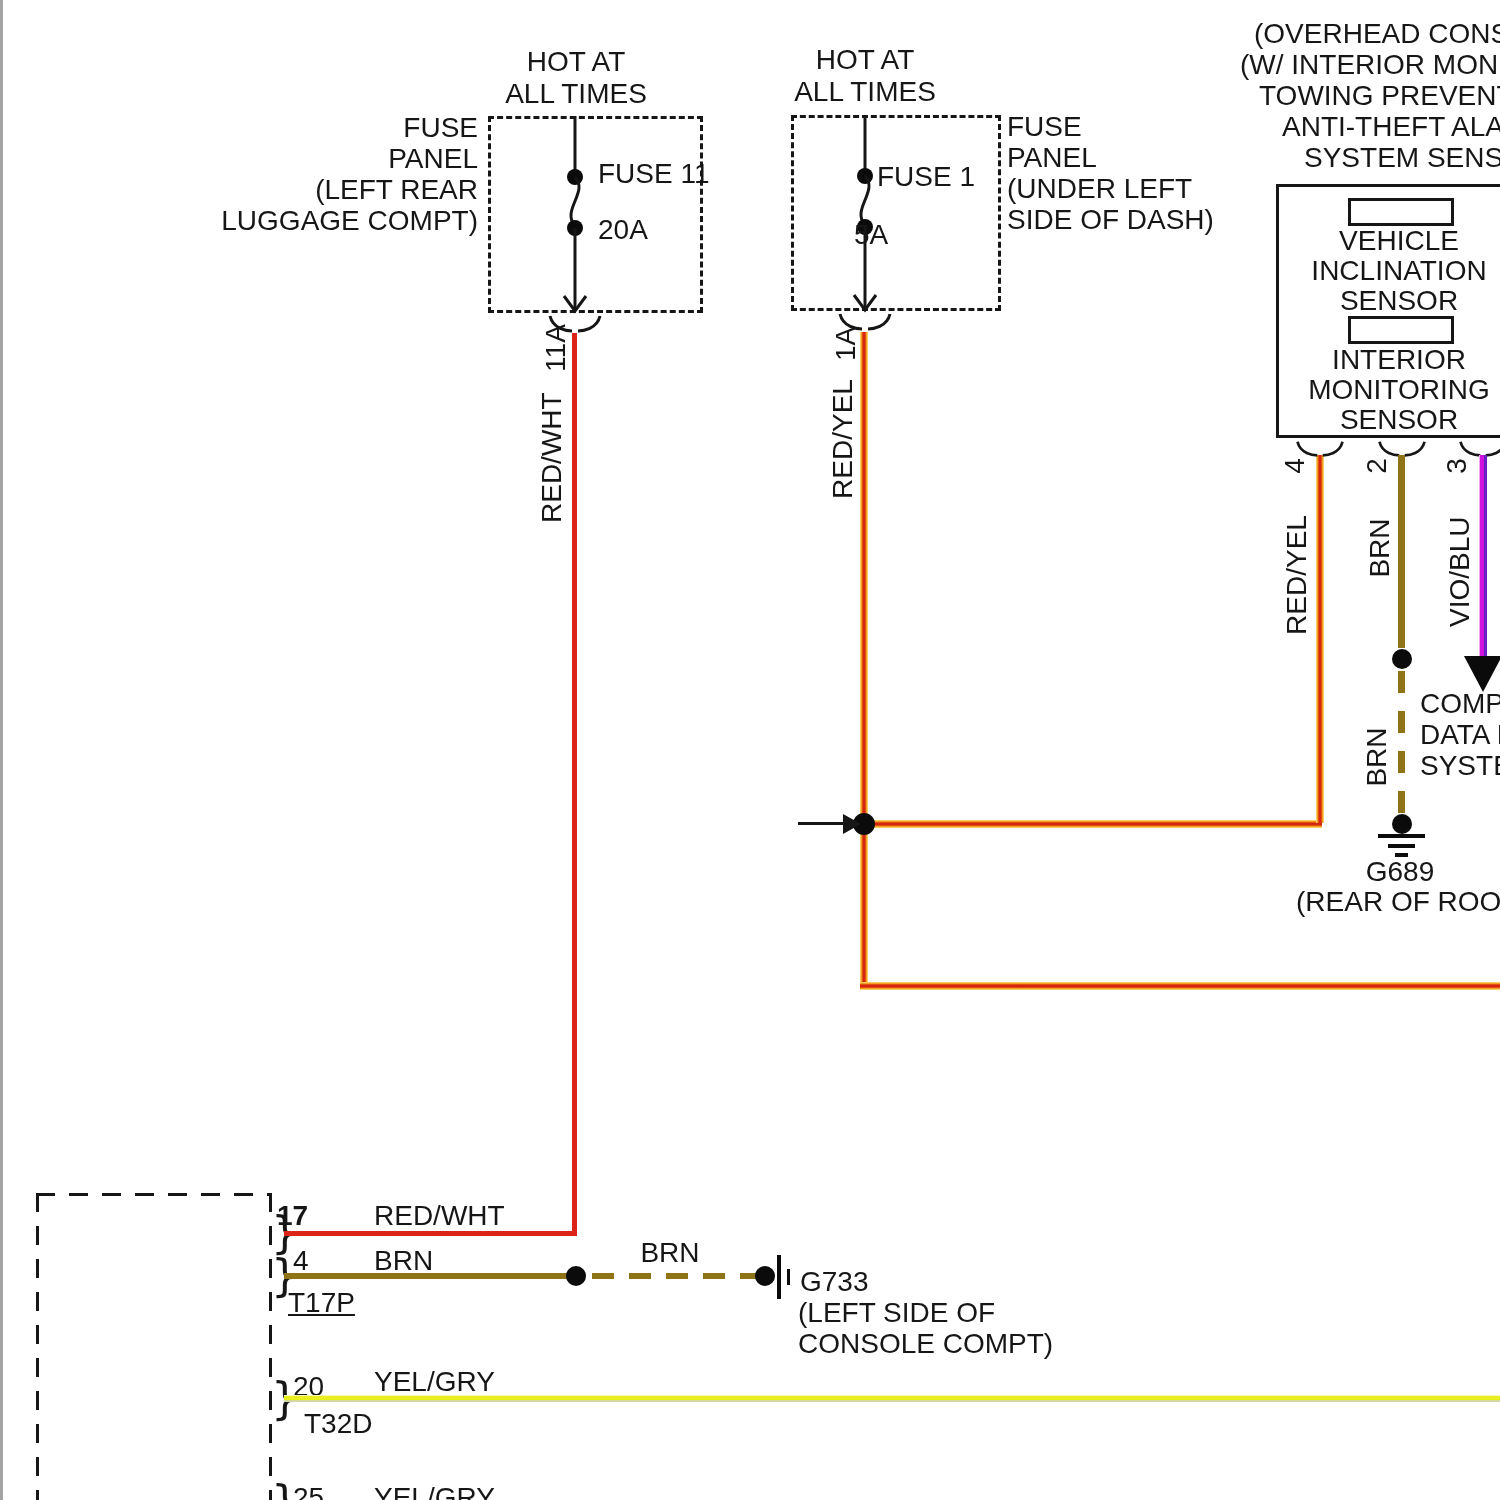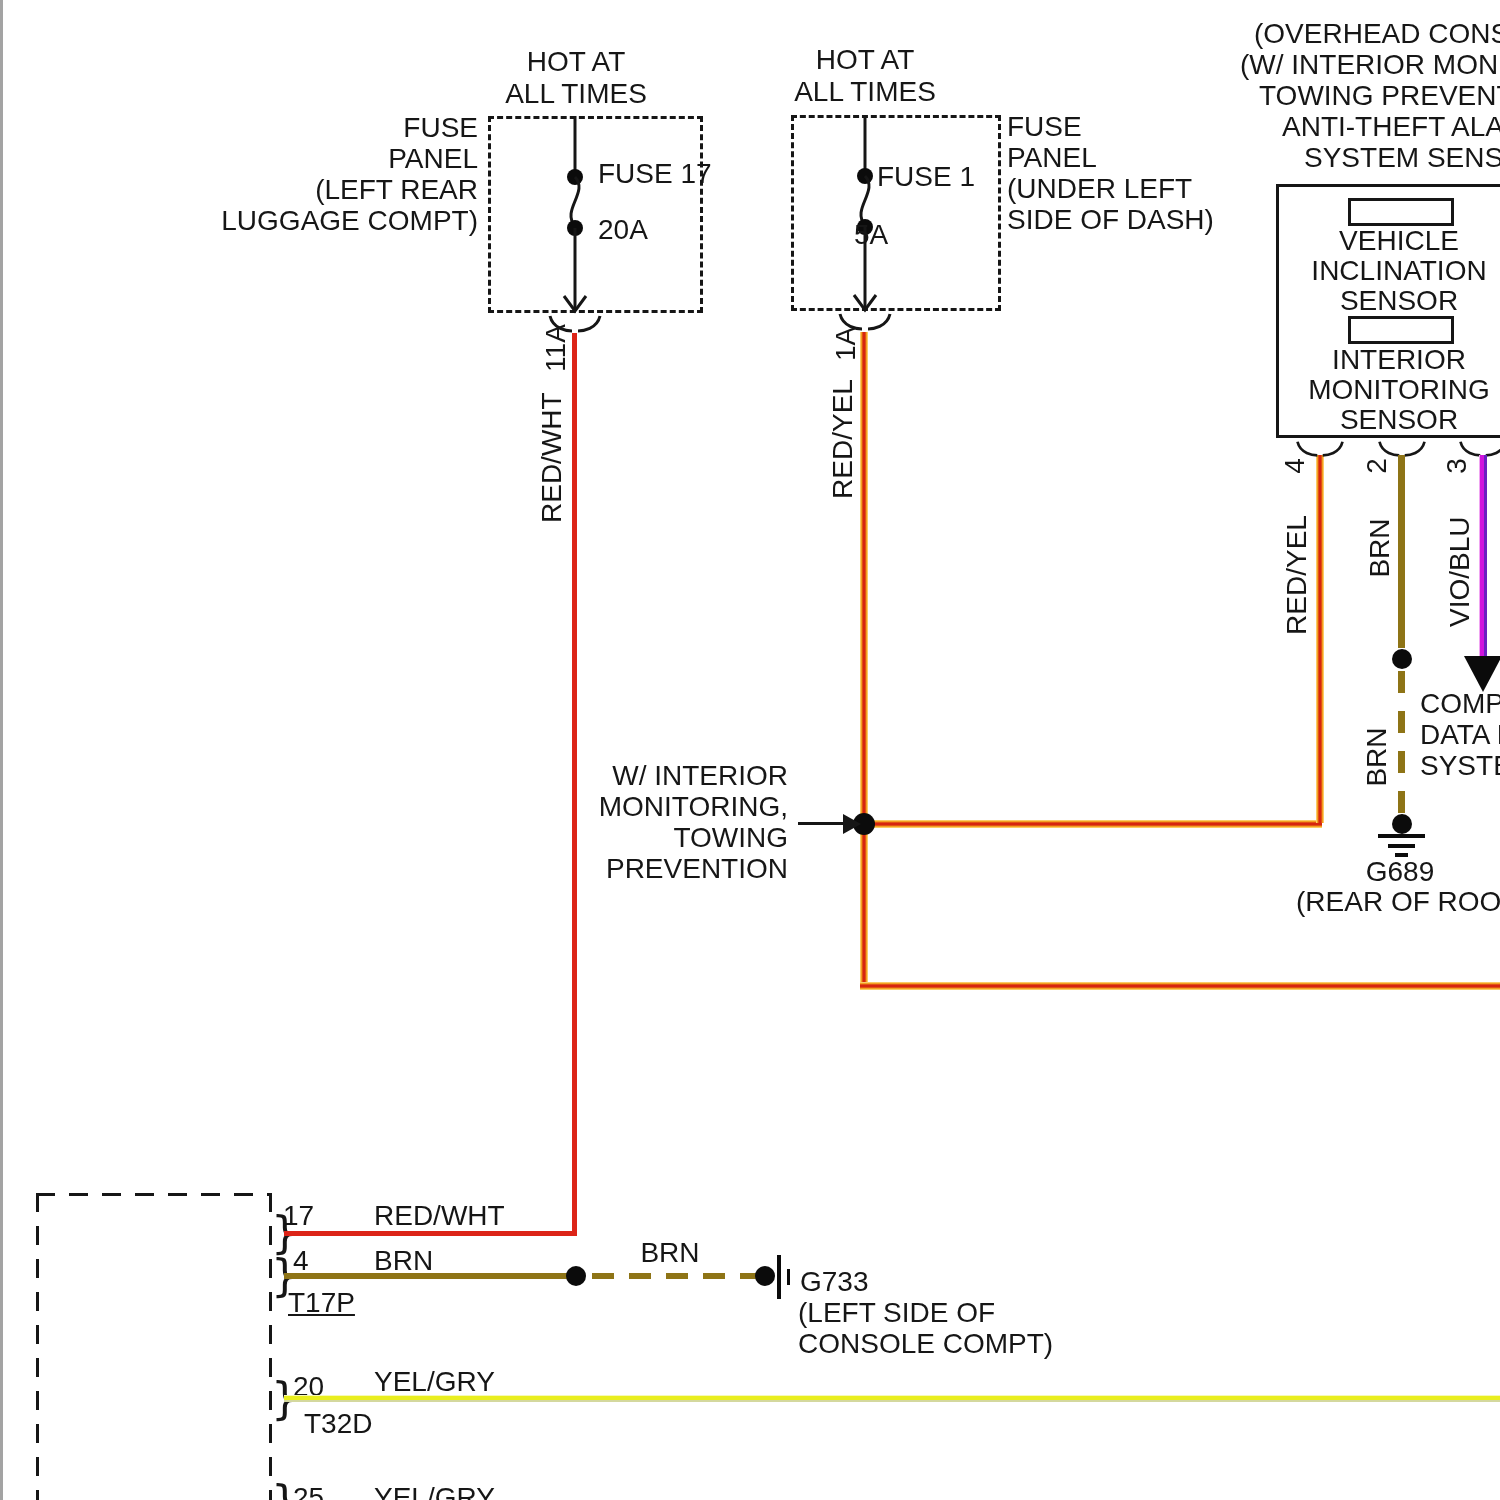--- a/index.html
+++ b/index.html
@@ -53,21 +53,21 @@
 
   <svg style="left:545px;top:116px;" width="60" height="200" viewBox="0 0 60 200">
     <line x1="30" y1="0" x2="30" y2="58" stroke="#161616" stroke-width="3"></line>
     <circle cx="30" cy="61" r="8" fill="#0b0b0b"></circle>
     <path d="M30,61 C44,76 16,94 30,110" fill="none" stroke="#161616" stroke-width="3"></path>
     <circle cx="30" cy="112" r="8" fill="#0b0b0b"></circle>
     <line x1="30" y1="112" x2="30" y2="193" stroke="#161616" stroke-width="3"></line>
     <path d="M19,180 L30,195 L41,180" fill="none" stroke="#161616" stroke-width="3"></path>
   </svg>
 
-  <div class="txt" style="left:598px;top:158px;">FUSE 17</div>
+  <div class="txt" style="left:598px;top:158px;">FUSE 11</div>
   <div class="txt" style="left:598px;top:214px;">20A</div>
 
   <svg style="left:547px;top:314px;" width="56" height="20" viewBox="0 0 56 20">
     <path d="M3,2 C6,15 20,17 25,17" fill="none" stroke="#161616" stroke-width="3"></path>
     <path d="M53,2 C50,15 36,17 31,17" fill="none" stroke="#161616" stroke-width="3"></path>
   </svg>
 
   <div class="vlabel" style="left:532px;top:333px;width:48px;">11A</div>
   <div class="vlabel" style="left:490px;top:446px;width:124px;">RED/WHT</div>
 
@@ -103,24 +103,20 @@
   <div class="vlabel" style="left:830px;top:330px;width:32px;">1A</div>
   <div class="vlabel" style="left:783px;top:424px;width:120px;">RED/YEL</div>
 
   <div class="wire w-redyel-v" style="left:860px;top:332px;width:8px;height:500px;"></div>
   <div class="wire w-redyel-h" style="left:864px;top:820px;width:458px;height:8px;"></div>
   <div class="wire w-redyel-v" style="left:1316px;top:455px;width:8px;height:368px;"></div>
   <div class="wire w-redyel-v" style="left:860px;top:832px;width:8px;height:154px;"></div>
   <div class="wire w-redyel-h" style="left:860px;top:982px;width:640px;height:8px;"></div>
   <div class="dot" style="left:853px;top:813px;width:22px;height:22px;"></div>
 
-  <div class="txt pre rgt" style="left:520px;top:760px;width:268px;">W/ INTERIOR
-MONITORING,
-TOWING
-PREVENTION</div>
   <div class="abs" style="left:798px;top:822px;width:47px;height:3px;background:#161616;"></div>
   <div class="arrow-right" style="left:843px;top:814px;"></div>
 
   <div class="txt" style="left:1254px;top:18px;">(OVERHEAD CONSOLE)</div>
   <div class="txt" style="left:1240px;top:49px;">(W/ INTERIOR MONITORING,</div>
   <div class="txt" style="left:1259px;top:80px;">TOWING PREVENTION,</div>
   <div class="txt" style="left:1282px;top:111px;">ANTI-THEFT ALARM</div>
   <div class="txt" style="left:1304px;top:142px;">SYSTEM SENSOR)</div>
 
   <div class="solidbox" style="left:1276px;top:184px;width:300px;height:248px;"></div>
@@ -169,21 +165,21 @@
   <div class="arrow-down-solid" style="left:1464px;top:656px;"></div>
   <div class="txt pre" style="left:1420px;top:688px;">COMPUTER
 DATA LINES
 SYSTEM</div>
 
   <div class="blk-dash-h abs" style="left:36px;top:1193px;width:235px;height:3px;"></div>
   <div class="blk-dash-v abs" style="left:36px;top:1193px;width:3px;height:307px;"></div>
   <div class="blk-dash-v abs" style="left:269px;top:1193px;width:3px;height:307px;"></div>
 
   <div class="brace" style="left:271px;top:1207px;">}</div>
-  <div class="txt" style="left:283px;top:1200px;">17</div>
+  <div class="txt" style="left:277px;top:1200px;font-weight:bold;">17</div>
   <div class="txt" style="left:374px;top:1200px;">RED/WHT</div>
   <div class="wire w-red" style="left:284px;top:1231px;width:293px;height:5px;"></div>
 
   <div class="brace" style="left:271px;top:1250px;">}</div>
   <div class="txt" style="left:293px;top:1245px;">4</div>
   <div class="txt" style="left:374px;top:1245px;">BRN</div>
   <div class="txt" style="left:288px;top:1287px;text-decoration:underline;">T17P</div>
   <div class="wire w-brn" style="left:284px;top:1273px;width:288px;height:6px;"></div>
   <div class="dot" style="left:566px;top:1266px;width:20px;height:20px;"></div>
   <div class="wire w-brn-dash-h" style="left:592px;top:1273px;width:164px;height:6px;"></div>

